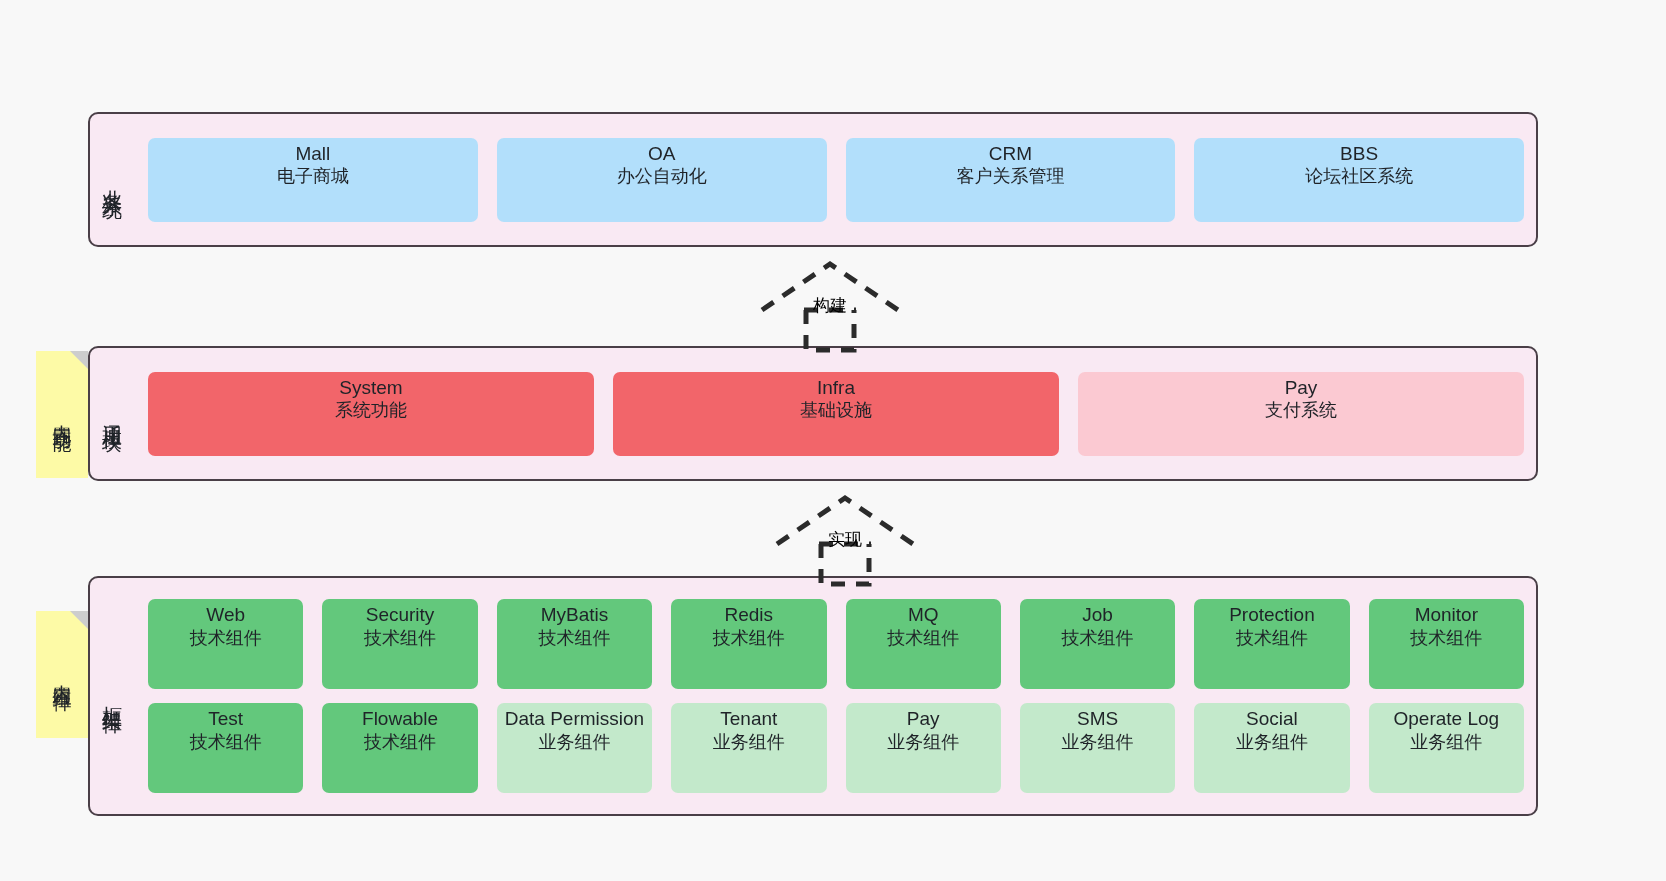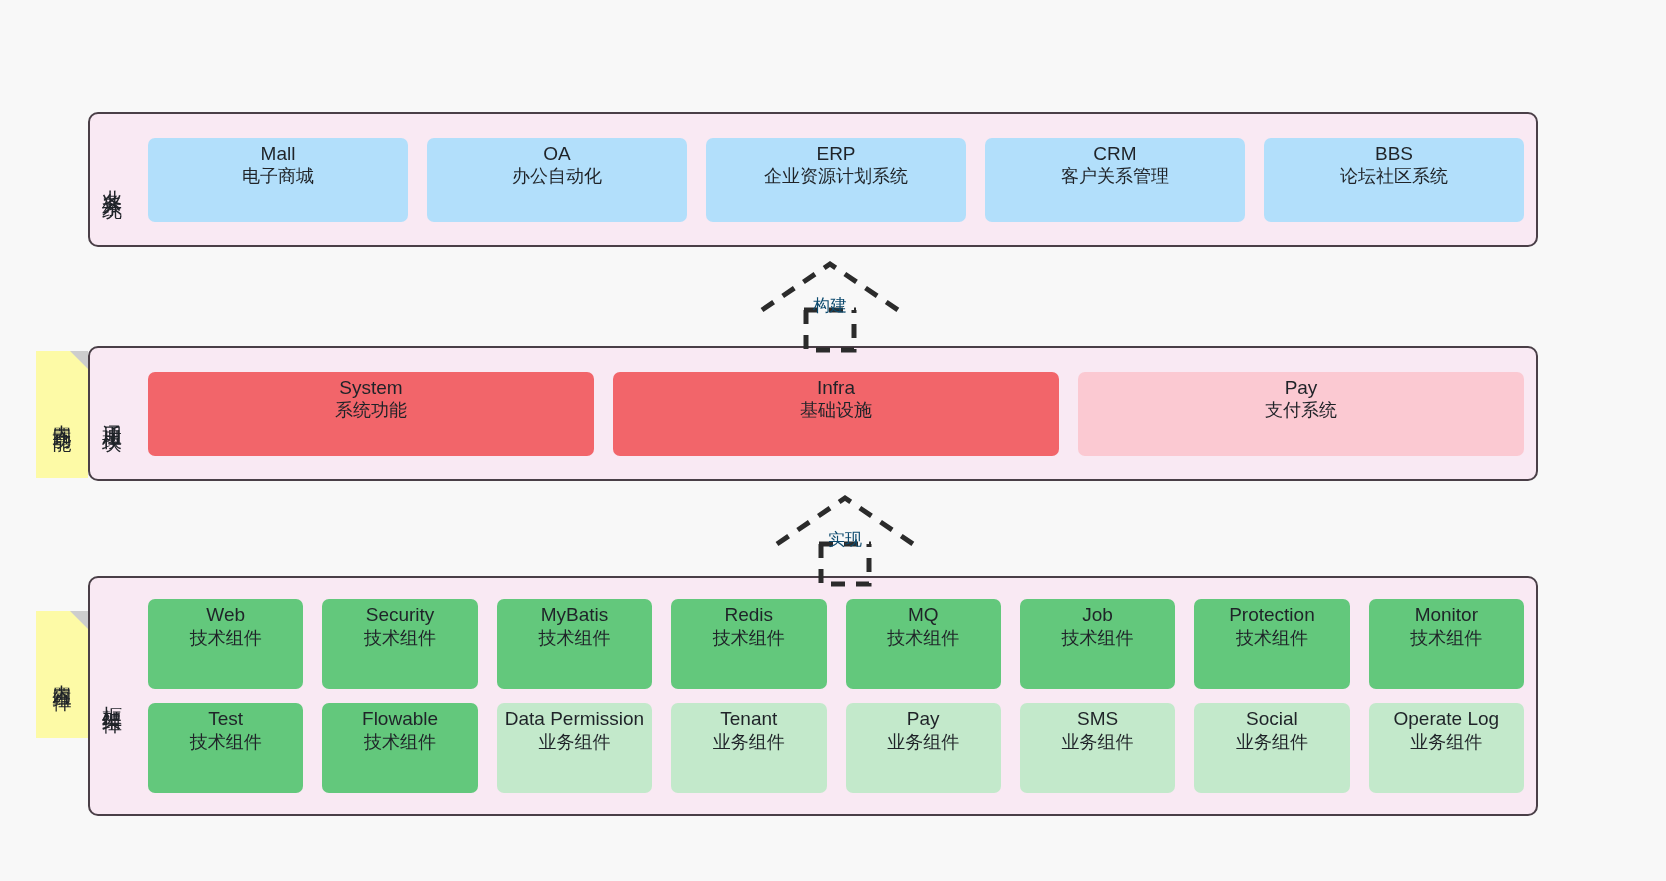--- a/index.html
+++ b/index.html
@@ -107,21 +107,21 @@
     height: 96px;
     z-index: 1;
   }
   .arrow svg { display: block; width: 100%; height: 100%; overflow: visible; }
   .arrow-label {
     position: absolute;
     left: 50%;
     transform: translateX(-50%);
     top: 36px;
     font-size: 17px;
-    color: #0c4a6e;
+    color: #000000;
     background: transparent;
     padding: 0 2px;
     white-space: nowrap;
     user-select: none;
   }
 </style>
 </head>
 <body>
 
 <div id="canvas">
@@ -130,24 +130,20 @@
     <div class="layer-title">业务系统</div>
     <div class="layer-body">
       <div class="row">
         <div class="card c-blue h84">
           <span class="t1">Mall</span>
           <span class="t2">电子商城</span>
         </div>
         <div class="card c-blue h84">
           <span class="t1">OA</span>
           <span class="t2">办公自动化</span>
-        </div>
-        <div class="card c-blue h84">
-          <span class="t1">ERP</span>
-          <span class="t2">企业资源计划系统</span>
         </div>
         <div class="card c-blue h84">
           <span class="t1">CRM</span>
           <span class="t2">客户关系管理</span>
         </div>
         <div class="card c-blue h84">
           <span class="t1">BBS</span>
           <span class="t2">论坛社区系统</span>
         </div>
       </div>

